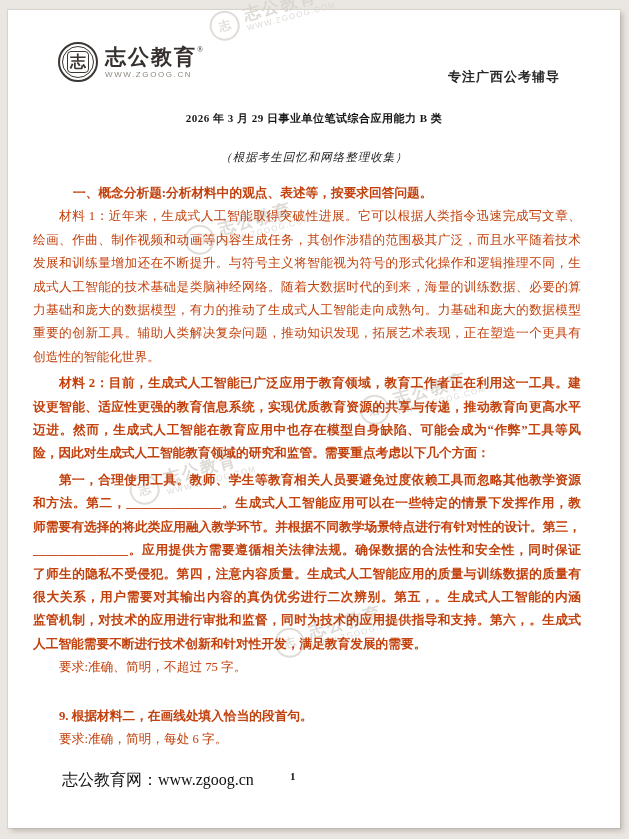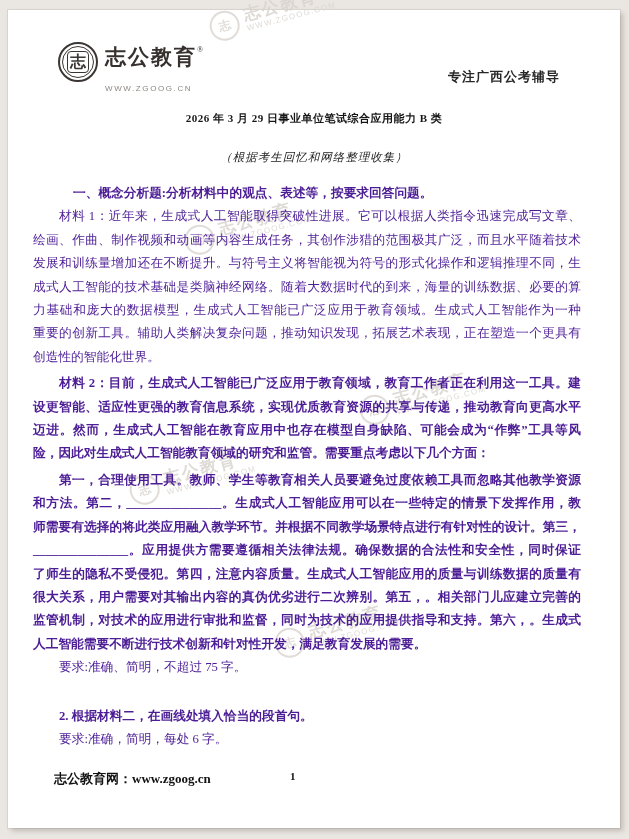--- a/index.html
+++ b/index.html
@@ -32,57 +32,57 @@
     width:20px;height:20px;line-height:20px;text-align:center;
     font-family:"Liberation Serif","DejaVu Serif",serif;
   }
   .brand{position:absolute;left:97px;top:36px;line-height:1;}
   .brand-name{
     font-size:21px;font-weight:bold;color:#36312e;letter-spacing:2px;
     font-family:"Liberation Sans","DejaVu Sans",sans-serif;
   }
   .brand-reg{font-size:8px;vertical-align:top;color:#36312e;}
   .brand-url{
-    margin-top:18px;font-size:8px;letter-spacing:1.6px;color:#8d8780;
+    margin-top:4px;font-size:8px;letter-spacing:1.6px;color:#8d8780;
     font-family:"Liberation Sans","DejaVu Sans",sans-serif;
   }
   .slogan{
     position:absolute;right:60px;top:58px;
     font-size:13px;font-weight:bold;color:#272727;letter-spacing:1px;
   }
   
   .doc-title{
     position:absolute;left:0;top:101px;width:612px;text-align:center;
     font-size:11px;font-weight:bold;letter-spacing:0.5px;color:#161616;
   }
   .doc-subtitle{
     position:absolute;left:0;top:140px;width:612px;text-align:center;
     font-size:11.5px;font-style:italic;color:#222;letter-spacing:1px;
   }
   
   #doc-body{
     position:absolute;left:25px;top:172px;width:548px;
-    font-size:12.7px;color:#4c1d95;
+    font-size:12.7px;color:#c2410c;
   }
   .line{line-height:23.4px;white-space:pre-wrap;}
   .body-line{text-align:justify;text-align-last:justify;}
   .body-line.last{text-align-last:left;}
   .para .line:first-child{text-indent:26px;}
   .para + .para{margin-top:3px;font-weight:bold;}
   .heading{font-weight:bold;padding-left:40px;}
   .question{font-weight:bold;text-indent:26px;}
   .requirement{text-indent:26px;}
   .para + .question{margin-top:8px;}
   .requirement + .question{margin-top:25px;}
   
   .footer{
     position:absolute;left:0;top:760px;width:612px;height:20px;
   }
   .footer-site{
-    position:absolute;left:46px;font-size:13px;font-weight:bold;color:#111;
+    position:absolute;left:54px;font-size:16px;font-weight:normal;color:#111;
   }
   .footer-page{
     position:absolute;left:282px;font-size:11px;font-weight:bold;color:#111;
   }
   
   .wm{
     position:absolute;display:flex;align-items:center;gap:6px;
     transform:rotate(-15deg);color:#d9d4cf;pointer-events:none;
     opacity:0.85;
   }
@@ -153,42 +153,42 @@
   <div class="doc-title">2026 年 3 月 29 日事业单位笔试综合应用能力 B 类</div>
   <div class="doc-subtitle">（根据考生回忆和网络整理收集）</div>
 
   <div id="doc-body">
       <div class="line heading">一、概念分析题:分析材料中的观点、表述等，按要求回答问题。</div>
       <div class="para">
         <div class="line body-line">材料 1：近年来，生成式人工智能取得突破性进展。它可以根据人类指令迅速完成写文章、</div>
         <div class="line body-line">绘画、作曲、制作视频和动画等内容生成任务，其创作涉猎的范围极其广泛，而且水平随着技术</div>
         <div class="line body-line">发展和训练量增加还在不断提升。与符号主义将智能视为符号的形式化操作和逻辑推理不同，生</div>
         <div class="line body-line">成式人工智能的技术基础是类脑神经网络。随着大数据时代的到来，海量的训练数据、必要的算</div>
-        <div class="line body-line">力基础和庞大的数据模型，生成式人工智能已广泛应用于教育领域。生成式人工智能作为一种</div>
+        <div class="line body-line">力基础和庞大的数据模型，有力的推动了生成式人工智能走向成熟句。力基础和庞大的数据模型</div>
         <div class="line body-line">重要的创新工具。辅助人类解决复杂问题，推动知识发现，拓展艺术表现，正在塑造一个更具有</div>
         <div class="line body-line last">创造性的智能化世界。</div>
       </div>
       <div class="para">
         <div class="line body-line">材料 2：目前，生成式人工智能已广泛应用于教育领域，教育工作者正在利用这一工具。建</div>
         <div class="line body-line">设更智能、适应性更强的教育信息系统，实现优质教育资源的共享与传递，推动教育向更高水平</div>
         <div class="line body-line">迈进。然而，生成式人工智能在教育应用中也存在模型自身缺陷、可能会成为“作弊”工具等风</div>
         <div class="line body-line last">险，因此对生成式人工智能教育领域的研究和监管。需要重点考虑以下几个方面：</div>
       </div>
       <div class="para">
         <div class="line body-line">第一，合理使用工具。教师、学生等教育相关人员要避免过度依赖工具而忽略其他教学资源</div>
         <div class="line body-line">和方法。第二，_______________。生成式人工智能应用可以在一些特定的情景下发挥作用，教</div>
         <div class="line body-line">师需要有选择的将此类应用融入教学环节。并根据不同教学场景特点进行有针对性的设计。第三，</div>
         <div class="line body-line">_______________。应用提供方需要遵循相关法律法规。确保数据的合法性和安全性，同时保证</div>
         <div class="line body-line">了师生的隐私不受侵犯。第四，注意内容质量。生成式人工智能应用的质量与训练数据的质量有</div>
-        <div class="line body-line">很大关系，用户需要对其输出内容的真伪优劣进行二次辨别。第五，。相关部门儿应建立完善的</div>
+        <div class="line body-line">很大关系，用户需要对其输出内容的真伪优劣进行二次辨别。第五，。生成式人工智能的内涵</div>
         <div class="line body-line">监管机制，对技术的应用进行审批和监督，同时为技术的应用提供指导和支持。第六，。生成式</div>
         <div class="line body-line last">人工智能需要不断进行技术创新和针对性开发，满足教育发展的需要。</div>
       </div>
       <div class="line requirement">要求:准确、简明，不超过 75 字。</div>
-      <div class="line question">2. 根据材料二，在画线处填入恰当的段首句。</div>
+      <div class="line question">9. 根据材料二，在画线处填入恰当的段首句。</div>
       <div class="line requirement">要求:准确，简明，每处 6 字。</div>
     </div>
 
   <div class="footer">
     <span class="footer-site">志公教育网：www.zgoog.cn</span>
     <span class="footer-page">1</span>
   </div>
 
 </div>
 

